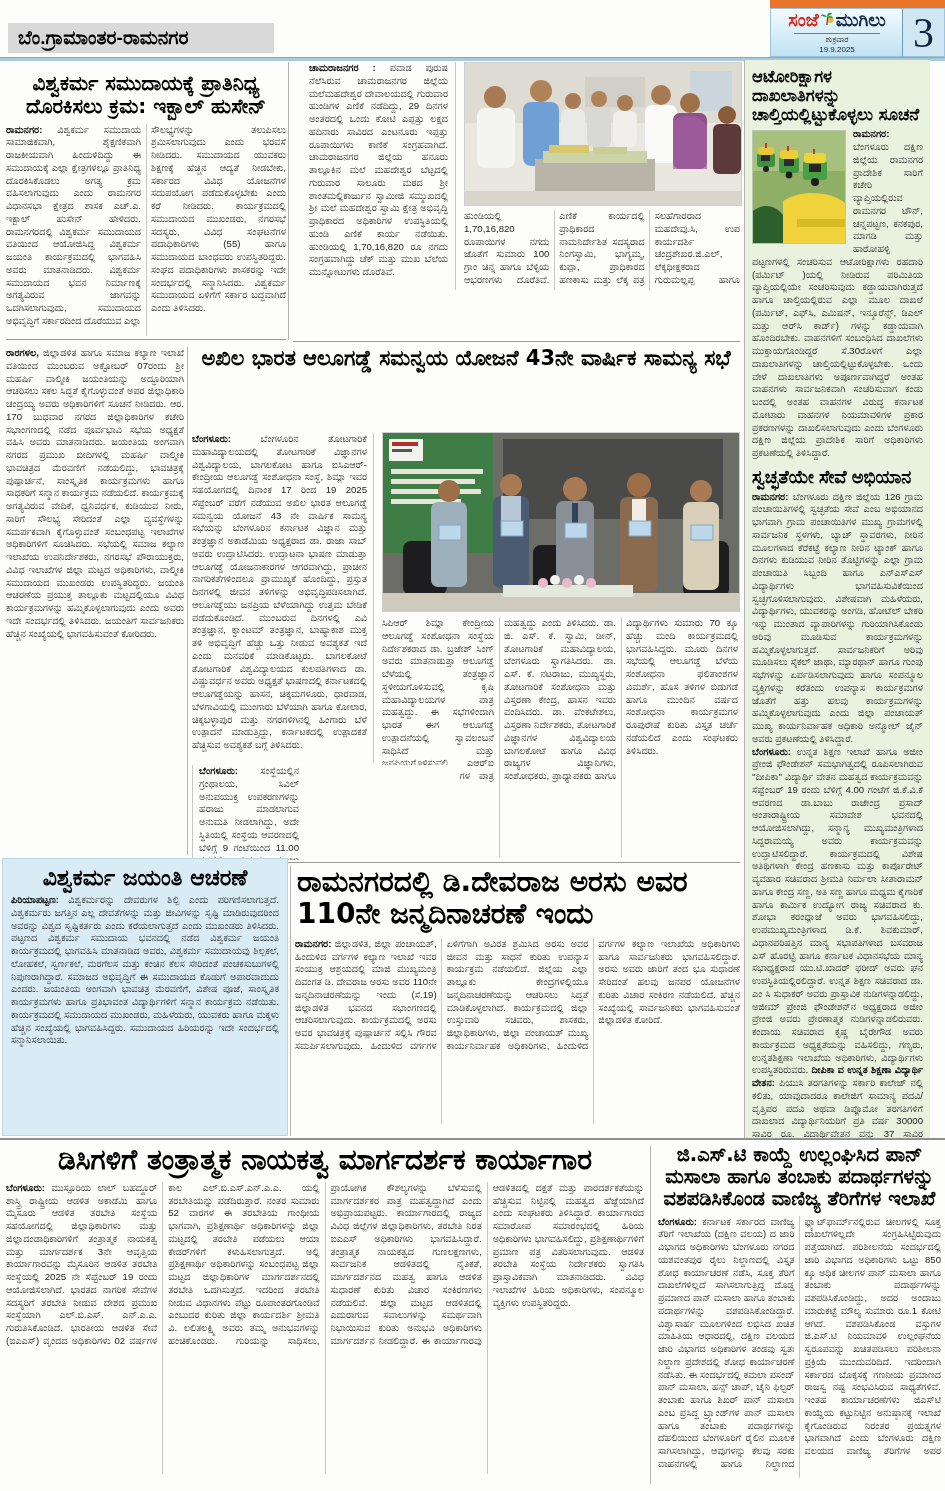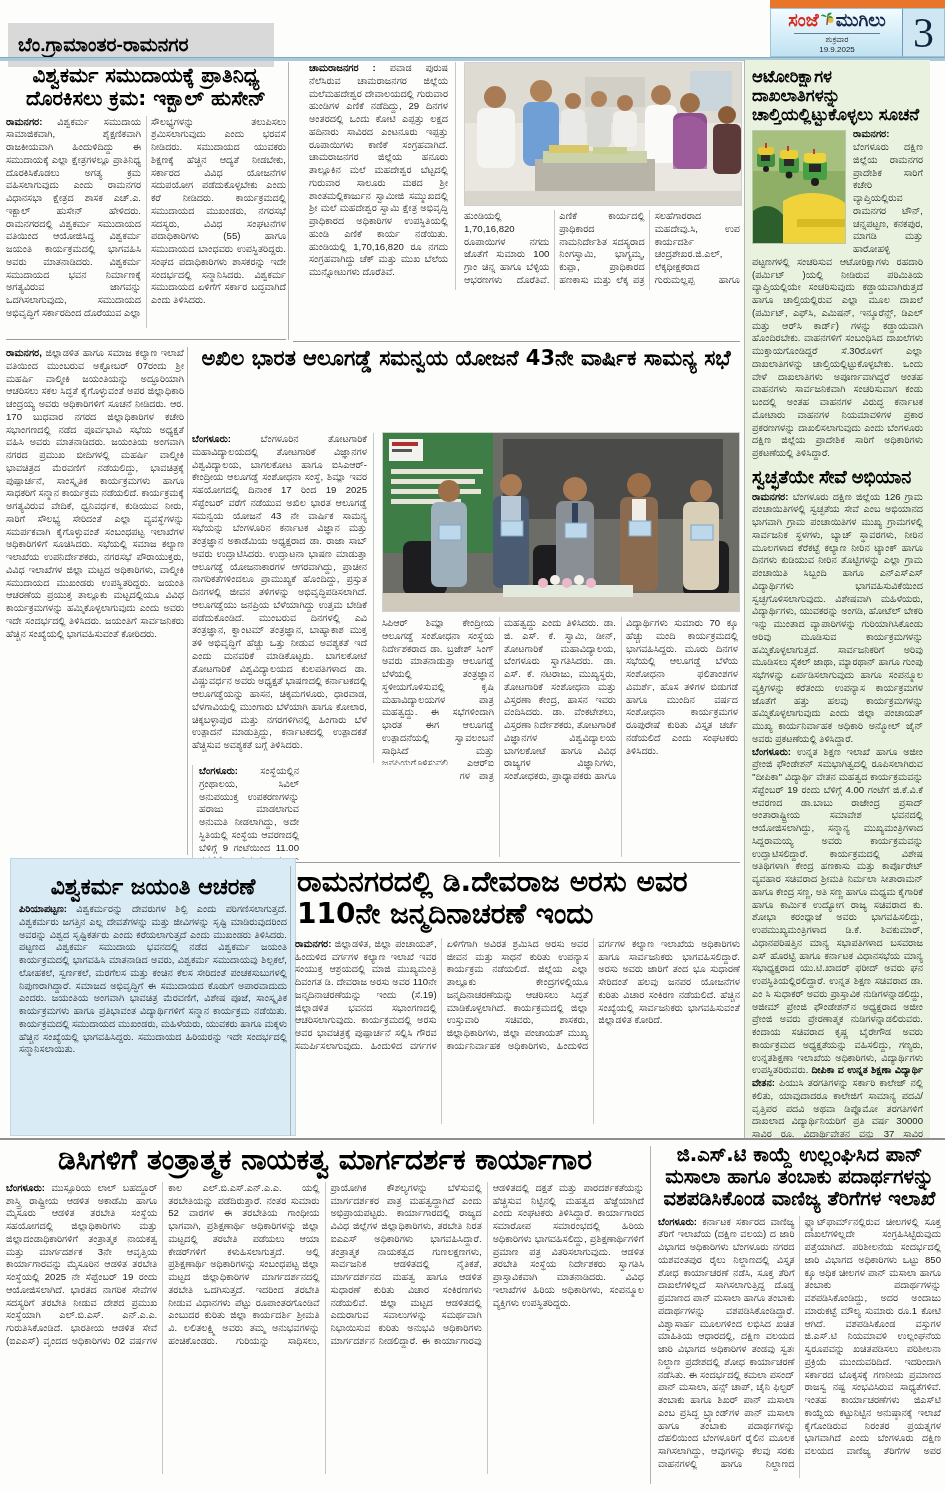--- a/index.html
+++ b/index.html
@@ -24,29 +24,29 @@
   .logo-line1{display:flex;align-items:flex-end;gap:2px;font-weight:bold;font-size:18px;}
   .logo-sub{border-top:1px solid #5f8196;margin-top:2px;padding-top:1px;text-align:center;
             font-size:8px;line-height:1.25;color:#222;width:86px;}
   .pagenum-box{background:#cfe7f3;border:1px solid #9cc4d8;border-left:1px solid #6f9cb4;
                display:flex;align-items:center;justify-content:center;
                font-family:"Liberation Serif",serif;font-size:42px;color:#10233f;}
   .sidebar{background:#e9f2df;border-left:1px solid #b3b3b3;padding:8px 7px;box-sizing:border-box;overflow:hidden;}
   .sidebar .hl{text-align:left;}
   .subhead{font-weight:bold;font-size:18px;line-height:1.15;color:#000;margin:7px 0 3px 0;
            font-family:Liberation Sans, sans-serif;}
-  .bluebox{background:#d9ecf6;border:1px solid #bcd6e4;box-sizing:border-box;padding:15px 8px;overflow:hidden;margin-left:8px;}
+  .bluebox{background:#d9ecf6;border:1px solid #bcd6e4;box-sizing:border-box;padding:6px 8px;overflow:hidden;}
   .dotted-end{border-bottom:2px dotted #666;}
 </style>
 </head>
 <body>
 
 <div class="page">
 
-  <div class="abs region-box" style="left:8px;top:23px;width:246px;height:44px;">
+  <div class="abs region-box" style="left:8px;top:23px;width:246px;height:30px;">
     <span>ಬೆಂ.ಗ್ರಾಮಾಂತರ-ರಾಮನಗರ</span>
   </div>
 
   <div class="abs" style="left:770px;top:0;width:175px;height:8px;background:#e8752a;"></div>
 
   <div class="abs logo-box" style="left:770px;top:8px;width:132px;height:47px;">
     <div class="logo-line1">
       <span style="color:#d62b1f;">ಸಂಜೆ</span>
       <span>
         <svg width="13" height="15" viewBox="0 0 13 15">
@@ -107,21 +107,21 @@
       <span>ಬೆಂಗಳೂರು ದಕ್ಷಿಣ ಜಿಲ್ಲೆಯ 126 ಗ್ರಾಮ ಪಂಚಾಯಿತಿಗಳಲ್ಲಿ ಸ್ವಚ್ಛತೆಯ ಸೇವೆ ಎಂಬ ಅಭಿಯಾನದ ಭಾಗವಾಗಿ ಗ್ರಾಮ ಪಂಚಾಯಿತಿಗಳ ಮುಖ್ಯ ಗ್ರಾಮಗಳಲ್ಲಿ ಸಾರ್ವಜನಿಕ ಸ್ಥಳಗಳು, ಬ್ಯಾಚ್ ಸ್ಥಾವರಗಳು, ನೀರಿನ ಮೂಲಗಳಾದ ಕೆರೆಕಟ್ಟೆ ಕಲ್ಯಾಣ ನೀರಿನ ಟ್ಯಾಂಕ್ ಹಾಗೂ ದಿನಗಳು ಕುಡಿಯುವ ನೀರಿನ ತೊಟ್ಟಿಗಳನ್ನು ಎಲ್ಲಾ ಗ್ರಾಮ ಪಂಚಾಯಿತಿ ಸಿಬ್ಬಂದಿ ಹಾಗೂ ಎನ್‌ಎಸ್‌ಎಸ್ ವಿದ್ಯಾರ್ಥಿಗಳು ಭಾಗವಹಿಸುವಿಕೆಯಿಂದ ಸ್ವಚ್ಛಗೊಳಿಸಲಾಗುವುದು. ವಿಶೇಷವಾಗಿ ಮಹಿಳೆಯರು, ವಿದ್ಯಾರ್ಥಿಗಳು, ಯುವಕರನ್ನು ಅಂಗಡಿ, ಹೋಟೆಲ್ ಬೇಕರಿ ಇನ್ನು ಮುಂತಾದ ವ್ಯಾಪಾರಿಗಳನ್ನು ಗುರಿಯಾಗಿಸಿಕೊಂಡು ಅರಿವು ಮೂಡಿಸುವ ಕಾರ್ಯಕ್ರಮಗಳನ್ನು ಹಮ್ಮಿಕೊಳ್ಳಲಾಗುತ್ತದೆ. ಸಾರ್ವಜನಿಕರಿಗೆ ಅರಿವು ಮೂಡಿಸಲು ಸೈಕಲ್ ಜಾಥಾ, ಮ್ಯಾರಥಾನ್ ಹಾಗೂ ಗುಂಪು ಸಭೆಗಳನ್ನು ಏರ್ಪಡಿಸಲಾಗುವುದು ಹಾಗೂ ಸಂಪನ್ಮೂಲ ವ್ಯಕ್ತಿಗಳನ್ನು ಕರೆತಂದು ಉಪನ್ಯಾಸ ಕಾರ್ಯಕ್ರಮಗಳ ಜೊತೆಗೆ ಹತ್ತು ಹಲವು ಕಾರ್ಯಕ್ರಮಗಳನ್ನು ಹಮ್ಮಿಕೊಳ್ಳಲಾಗುವುದು ಎಂದು ಜಿಲ್ಲಾ ಪಂಚಾಯತ್ ಮುಖ್ಯ ಕಾರ್ಯನಿರ್ವಾಹಕ ಅಧಿಕಾರಿ ಅನ್ಮೋಲ್ ಜೈನ್ ಅವರು ಪ್ರಕಟಣೆಯಲ್ಲಿ ತಿಳಿಸಿದ್ದಾರೆ.</span>
     </div>
     <div class="bt dotted-end" style="padding-bottom:4px;">
       <span class="dl">ಬೆಂಗಳೂರು:</span>
       <span>ಉನ್ನತ ಶಿಕ್ಷಣ ಇಲಾಖೆ ಹಾಗೂ ಅಜೀಂ ಪ್ರೇಂಜಿ ಫೌಂಡೇಶನ್ ಸಮಭಾಗಿತ್ವದಲ್ಲಿ ರೂಪಿಸಲಾಗಿರುವ ''ದೀಪಿಕಾ'' ವಿದ್ಯಾರ್ಥಿ ವೇತನ ಮಹತ್ವದ ಕಾರ್ಯಕ್ರಮವನ್ನು ಸೆಪ್ಟೆಂಬರ್ 19 ರಂದು ಬೆಳಿಗ್ಗೆ 4.00 ಗಂಟೆಗೆ ಜಿ.ಕೆ.ವಿ.ಕೆ ಆವರಣದ ಡಾ.ಬಾಬು ರಾಜೇಂದ್ರ ಪ್ರಸಾದ್ ಅಂತಾರಾಷ್ಟ್ರೀಯ ಸಮಾವೇಶ ಭವನದಲ್ಲಿ ಆಯೋಜಿಸಲಾಗಿದ್ದು, ಸನ್ಮಾನ್ಯ ಮುಖ್ಯಮಂತ್ರಿಗಳಾದ ಸಿದ್ದರಾಮಯ್ಯ ಅವರು ಕಾರ್ಯಕ್ರಮವನ್ನು ಉದ್ಘಾಟಿಸಲಿದ್ದಾರೆ. ಕಾರ್ಯಕ್ರಮದಲ್ಲಿ ವಿಶೇಷ ಅತಿಥಿಗಳಾಗಿ ಕೇಂದ್ರ ಹಣಕಾಸು ಮತ್ತು ಕಾರ್ಪೊರೇಟ್ ವ್ಯವಹಾರ ಸಚಿವರಾದ ಶ್ರೀಮತಿ ನಿರ್ಮಲಾ ಸೀತಾರಾಮನ್ ಹಾಗೂ ಕೇಂದ್ರ ಸಣ್ಣ, ಅತಿ ಸಣ್ಣ ಹಾಗೂ ಮಧ್ಯಮ ಕೈಗಾರಿಕೆ ಹಾಗೂ ಕಾರ್ಮಿಕ ಉದ್ಯೋಗ ರಾಜ್ಯ ಸಚಿವರಾದ ಕು. ಶೋಭಾ ಕರಂದ್ಲಾಜೆ ಅವರು ಭಾಗವಹಿಸಲಿದ್ದು, ಉಪಮುಖ್ಯಮಂತ್ರಿಗಳಾದ ಡಿ.ಕೆ. ಶಿವಕುಮಾರ್, ವಿಧಾನಪರಿಷತ್ತಿನ ಮಾನ್ಯ ಸಭಾಪತಿಗಳಾದ ಬಸವರಾಜ ಎಸ್ ಹೊರಟ್ಟಿ ಹಾಗೂ ಕರ್ನಾಟಕ ವಿಧಾನಸಭೆಯ ಮಾನ್ಯ ಸಭಾಧ್ಯಕ್ಷರಾದ ಯು.ಟಿ.ಖಾದರ್ ಫರೀದ್ ಅವರು ಘನ ಉಪಸ್ಥಿತಿಯಲ್ಲಿರಲಿದ್ದಾರೆ. ಉನ್ನತ ಶಿಕ್ಷಣ ಸಚಿವರಾದ ಡಾ. ಎಂ ಸಿ ಸುಧಾಕರ್ ಅವರು ಪ್ರಾಸ್ತಾವಿಕ ನುಡಿಗಳನ್ನಾಡಲಿದ್ದು, ಅಜೀಮ್ ಪ್ರೇಂಜಿ ಫೌಂಡೇಶನ್‌ನ ಅಧ್ಯಕ್ಷರಾದ ಅಜೀಂ ಪ್ರೇಂಜಿ ಅವರು ಪ್ರೇರಣಾತ್ಮಕ ನುಡಿಗಳನ್ನಾಡಲಿರುವರು. ಕಂದಾಯ ಸಚಿವರಾದ ಕೃಷ್ಣ ಬೈರೇಗೌಡ ಅವರು ಕಾರ್ಯಕ್ರಮದ ಅಧ್ಯಕ್ಷತೆಯನ್ನು ವಹಿಸಲಿದ್ದು, ಗಣ್ಯರು, ಉನ್ನತಶಿಕ್ಷಣಾ ಇಲಾಖೆಯ ಅಧಿಕಾರಿಗಳು, ವಿದ್ಯಾರ್ಥಿಗಳು ಉಪಸ್ಥಿತರಿರುವರು.</span>
       <span class="dl">ದೀಪಿಕಾ ವ ಉನ್ನತ ಶಿಕ್ಷಣಾ ವಿದ್ಯಾರ್ಥಿ ವೇತನ:</span>
       <span>ಪಿಯುಸಿ ತರಗತಿಗಳನ್ನು ಸರ್ಕಾರಿ ಕಾಲೇಜ್ ನಲ್ಲಿ ಕಲಿತು, ಯಾವುದಾದರೂ ಕಾಲೇಜಿಗೆ ಸಾಮಾನ್ಯ ಪದವಿ/ ವೃತ್ತಿಪರ ಪದವಿ ಅಥವಾ ಡಿಪ್ಲೊಮೋ ತರಗತಿಗಳಿಗೆ ದಾಖಲಾದ ವಿದ್ಯಾರ್ಥಿನಿಯರಿಗೆ ಪ್ರತಿ ವರ್ಷ 30000 ಸಾವಿರ ರೂ. ವಿದಾರ್ಥಿವೇತನ ವನ್ನು 37 ಸಾವಿರ ವಿದ್ಯಾರ್ಥಿನಿಗಳಿಗೆ ನೀಡಲಾಗುತ್ತದೆ. 2025-26 ನೇ ಸಾಲಿನಿಂದ ಈ ವಿದ್ಯಾರ್ಥಿ ವೇತನ ಅನುಷ್ಠಾನಗೊಳ್ಳಲಿದೆ. 37000 ಸಾವಿರಕ್ಕೂ ಹೆಚ್ಚು ವಿದ್ಯಾರ್ಥಿನಿಯರು ದಾಖಲಾದಲ್ಲಿ ಸರ್ಕಾರದ ವತಿಯಿಂದ ವಿದ್ಯಾರ್ಥಿ ವೇತನ ನೀಡಲಾಗುತ್ತದೆ. ಈ ಯೋಜನೆಯಡಿ ಸುಮಾರು 2 ಸಾವಿರ ವಿದ್ಯಾರ್ಥಿನಿಯರು ''ದೀಪಿಕಾ ವಿದ್ಯಾರ್ಥಿ ವೇತನ'' ಪಡೆಯಲಿರುವರು.</span>
     </div>
   </div>
 
-  <div class="abs" style="left:6px;top:64px;width:280px;height:272px;">
+  <div class="abs" style="left:6px;top:72px;width:280px;height:272px;">
     <div class="hl" style="font-size:20px;margin-bottom:6px;">ವಿಶ್ವಕರ್ಮ ಸಮುದಾಯಕ್ಕೆ ಪ್ರಾತಿನಿಧ್ಯ ದೊರಕಿಸಲು ಕ್ರಮ: ಇಕ್ಬಾಲ್ ಹುಸೇನ್</div>
     <div style="height:212px;">
       <div class="bt c2">
         <span class="dl">ರಾಮನಗರ:</span>
         <span>ವಿಶ್ವಕರ್ಮ ಸಮುದಾಯ ಸಾಮಾಜಿಕವಾಗಿ, ಶೈಕ್ಷಣಿಕವಾಗಿ ರಾಜಕೀಯವಾಗಿ ಹಿಂದುಳಿದಿದ್ದು ಈ ಸಮುದಾಯಕ್ಕೆ ಎಲ್ಲಾ ಕ್ಷೇತ್ರಗಳಲ್ಲೂ ಪ್ರಾತಿನಿಧ್ಯ ದೊರಕಿಸಿಕೊಡಲು ಅಗತ್ಯ ಕ್ರಮ ವಹಿಸಲಾಗುವುದು ಎಂದು ರಾಮನಗರ ವಿಧಾನಸಭಾ ಕ್ಷೇತ್ರದ ಶಾಸಕ ಎಚ್.ಎ. ಇಕ್ಬಾಲ್ ಹುಸೇನ್ ಹೇಳಿದರು. ರಾಮನಗರದಲ್ಲಿ ವಿಶ್ವಕರ್ಮ ಸಮುದಾಯದ ವತಿಯಿಂದ ಆಯೋಜಿಸಿದ್ದ ವಿಶ್ವಕರ್ಮ ಜಯಂತಿ ಕಾರ್ಯಕ್ರಮದಲ್ಲಿ ಭಾಗವಹಿಸಿ ಅವರು ಮಾತನಾಡಿದರು. ವಿಶ್ವಕರ್ಮ ಸಮುದಾಯದ ಭವನ ನಿರ್ಮಾಣಕ್ಕೆ ಅಗತ್ಯವಿರುವ ಜಾಗವನ್ನು ಒದಗಿಸಲಾಗುವುದು, ಸಮುದಾಯದ ಅಭಿವೃದ್ಧಿಗೆ ಸರ್ಕಾರದಿಂದ ದೊರೆಯುವ ಎಲ್ಲಾ ಸೌಲಭ್ಯಗಳನ್ನು ತಲುಪಿಸಲು ಶ್ರಮಿಸಲಾಗುವುದು ಎಂದು ಭರವಸೆ ನೀಡಿದರು. ಸಮುದಾಯದ ಯುವಕರು ಶಿಕ್ಷಣಕ್ಕೆ ಹೆಚ್ಚಿನ ಆದ್ಯತೆ ನೀಡಬೇಕು, ಸರ್ಕಾರದ ವಿವಿಧ ಯೋಜನೆಗಳ ಸದುಪಯೋಗ ಪಡೆದುಕೊಳ್ಳಬೇಕು ಎಂದು ಕರೆ ನೀಡಿದರು. ಕಾರ್ಯಕ್ರಮದಲ್ಲಿ ಸಮುದಾಯದ ಮುಖಂಡರು, ನಗರಸಭೆ ಸದಸ್ಯರು, ವಿವಿಧ ಸಂಘಟನೆಗಳ ಪದಾಧಿಕಾರಿಗಳು (55) ಹಾಗೂ ಸಮುದಾಯದ ಬಾಂಧವರು ಉಪಸ್ಥಿತರಿದ್ದರು. ಸಂಘದ ಪದಾಧಿಕಾರಿಗಳು ಶಾಸಕರನ್ನು ಇದೇ ಸಂದರ್ಭದಲ್ಲಿ ಸನ್ಮಾನಿಸಿದರು. ವಿಶ್ವಕರ್ಮ ಸಮುದಾಯದ ಏಳಿಗೆಗೆ ಸರ್ಕಾರ ಬದ್ಧವಾಗಿದೆ ಎಂದು ತಿಳಿಸಿದರು.</span>
       </div>
     </div>
   </div>
   <div class="vrule" style="left:288px;top:62px;height:278px;"></div>
 
@@ -166,21 +166,21 @@
           <span>ಹುಂಡಿಯಲ್ಲಿ 1,70,16,820 ರೂಪಾಯಿಗಳ ನಗದು ಜೊತೆಗೆ ಸುಮಾರು 100 ಗ್ರಾಂ ಚಿನ್ನ ಹಾಗೂ ಬೆಳ್ಳಿಯ ಆಭರಣಗಳು ದೊರೆತಿವೆ. ಎಣಿಕೆ ಕಾರ್ಯದಲ್ಲಿ ಪ್ರಾಧಿಕಾರದ ನಾಮನಿರ್ದೇಶಿತ ಸದಸ್ಯರಾದ ನಿಂಗಸ್ವಾಮಿ, ಭಾಗ್ಯಮ್ಮ, ಕುಪ್ಪಾ, ಪ್ರಾಧಿಕಾರದ ಹಣಕಾಸು ಮತ್ತು ಲೆಕ್ಕ ಪತ್ರ ಸಲಹೆಗಾರರಾದ ಮಹದೇವು.ಸಿ, ಉಪ ಕಾರ್ಯದರ್ಶಿ ಚಂದ್ರಶೇಖರ.ಜಿ.ಎಲ್, ಲೆಕ್ಕಧೀಕ್ಷಕರಾದ ಗುರುಮಲ್ಲಪ್ಪ ಹಾಗೂ ಚಾಮರಾಜನಗರ ಜಿಲ್ಲಾಡಳಿತ ಕಚೇರಿಯ, ಸಂಗೀತ, ಪ್ರ.ದ.ಸ ಹಾಗೂ ಪ್ರಾಧಿಕಾರದ ಸಿಬ್ಬಂದಿಗಳು, ಪೊಲೀಸ್ ಅಧಿಕಾರಿಗಳು ಮತ್ತು ಸಿಬ್ಬಂದಿಗಳು ಹಾಗೂ ಕೊಳ್ಳೇಗಾಲದ ಬ್ಯಾಂಕ್ ಆಫ್ ಬರೋಡ ಮುಖ್ಯ ವ್ಯವಸ್ಥಾಪಕರು, ಸಿಬ್ಬಂದಿಗಳು ಹಾಜರಿದ್ದರು.</span>
         </div>
       </div>
     </div>
   </div>
   <div class="hrule" style="left:293px;top:341px;width:447px;"></div>
   <div class="hrule" style="left:6px;top:339px;width:280px;"></div>
 
   <div class="abs" style="left:6px;top:347px;width:178px;height:505px;">
     <div class="bt" style="height:430px;">
-      <span class="dl">ರಾಮನಗರ,</span>
+      <span class="dl">ರಾರಗಳಲ,</span>
       <span>ಜಿಲ್ಲಾಡಳಿತ ಹಾಗೂ ಸಮಾಜ ಕಲ್ಯಾಣ ಇಲಾಖೆ ವತಿಯಿಂದ ಮುಂಬರುವ ಅಕ್ಟೋಬರ್ 07ರಂದು ಶ್ರೀ ಮಹರ್ಷಿ ವಾಲ್ಮೀಕಿ ಜಯಂತಿಯನ್ನು ಅದ್ಧೂರಿಯಾಗಿ ಆಚರಿಸಲು ಸಕಲ ಸಿದ್ಧತೆ ಕೈಗೊಳ್ಳುವಂತೆ ಅಪರ ಜಿಲ್ಲಾಧಿಕಾರಿ ಚಂದ್ರಯ್ಯ ಅವರು ಅಧಿಕಾರಿಗಳಿಗೆ ಸೂಚನೆ ನೀಡಿದರು. ಆರ. 170 ಬುಧವಾರ ನಗರದ ಜಿಲ್ಲಾಧಿಕಾರಿಗಳ ಕಚೇರಿ ಸಭಾಂಗಣದಲ್ಲಿ ನಡೆದ ಪೂರ್ವಭಾವಿ ಸಭೆಯ ಅಧ್ಯಕ್ಷತೆ ವಹಿಸಿ ಅವರು ಮಾತನಾಡಿದರು. ಜಯಂತಿಯ ಅಂಗವಾಗಿ ನಗರದ ಪ್ರಮುಖ ಬೀದಿಗಳಲ್ಲಿ ಮಹರ್ಷಿ ವಾಲ್ಮೀಕಿ ಭಾವಚಿತ್ರದ ಮೆರವಣಿಗೆ ನಡೆಯಲಿದ್ದು, ಭಾವಚಿತ್ರಕ್ಕೆ ಪುಷ್ಪಾರ್ಚನೆ, ಸಾಂಸ್ಕೃತಿಕ ಕಾರ್ಯಕ್ರಮಗಳು ಹಾಗೂ ಸಾಧಕರಿಗೆ ಸನ್ಮಾನ ಕಾರ್ಯಕ್ರಮ ನಡೆಯಲಿದೆ. ಕಾರ್ಯಕ್ರಮಕ್ಕೆ ಅಗತ್ಯವಿರುವ ವೇದಿಕೆ, ಧ್ವನಿವರ್ಧಕ, ಕುಡಿಯುವ ನೀರು, ಸಾರಿಗೆ ಸೌಲಭ್ಯ ಸೇರಿದಂತೆ ಎಲ್ಲಾ ವ್ಯವಸ್ಥೆಗಳನ್ನು ಸಮರ್ಪಕವಾಗಿ ಕೈಗೊಳ್ಳುವಂತೆ ಸಂಬಂಧಪಟ್ಟ ಇಲಾಖೆಗಳ ಅಧಿಕಾರಿಗಳಿಗೆ ಸೂಚಿಸಿದರು. ಸಭೆಯಲ್ಲಿ ಸಮಾಜ ಕಲ್ಯಾಣ ಇಲಾಖೆಯ ಉಪನಿರ್ದೇಶಕರು, ನಗರಸಭೆ ಪೌರಾಯುಕ್ತರು, ವಿವಿಧ ಇಲಾಖೆಗಳ ಜಿಲ್ಲಾ ಮಟ್ಟದ ಅಧಿಕಾರಿಗಳು, ವಾಲ್ಮೀಕಿ ಸಮುದಾಯದ ಮುಖಂಡರು ಉಪಸ್ಥಿತರಿದ್ದರು. ಜಯಂತಿ ಆಚರಣೆಯ ಪ್ರಯುಕ್ತ ತಾಲ್ಲೂಕು ಮಟ್ಟದಲ್ಲಿಯೂ ವಿವಿಧ ಕಾರ್ಯಕ್ರಮಗಳನ್ನು ಹಮ್ಮಿಕೊಳ್ಳಲಾಗುವುದು ಎಂದು ಅವರು ಇದೇ ಸಂದರ್ಭದಲ್ಲಿ ತಿಳಿಸಿದರು. ಜಯಂತಿಗೆ ಸಾರ್ವಜನಿಕರು ಹೆಚ್ಚಿನ ಸಂಖ್ಯೆಯಲ್ಲಿ ಭಾಗವಹಿಸುವಂತೆ ಕೋರಿದರು.</span>
     </div>
   </div>
   <div class="vrule" style="left:187px;top:347px;height:508px;"></div>
 
   <div class="abs" style="left:192px;top:345px;width:548px;height:515px;">
     <div class="hl" style="font-size:21px;margin:2px 6px 8px 6px;">ಅಖಿಲ ಭಾರತ ಆಲೂಗಡ್ಡೆ ಸಮನ್ವಯ ಯೋಜನೆ 43ನೇ ವಾರ್ಷಿಕ ಸಾಮನ್ಯ ಸಭೆ</div>
     <div class="abs bt" style="left:0;top:88px;width:182px;height:330px;border-right:1px solid #c7c7c7;padding-right:6px;box-sizing:border-box;">
       <span class="dl">ಬೆಂಗಳೂರು:</span>
       <span>ಬೆಂಗಳೂರಿನ ತೋಟಗಾರಿಕೆ ಮಹಾವಿದ್ಯಾಲಯದಲ್ಲಿ ತೋಟಗಾರಿಕೆ ವಿಜ್ಞಾನಗಳ ವಿಶ್ವವಿದ್ಯಾಲಯ, ಬಾಗಲಕೋಟ ಹಾಗೂ ಐಸಿಎಆರ್-ಕೇಂದ್ರೀಯ ಆಲೂಗಡ್ಡೆ ಸಂಶೋಧನಾ ಸಂಸ್ಥೆ, ಶಿಮ್ಲಾ ಇವರ ಸಹಯೋಗದಲ್ಲಿ ದಿನಾಂಕ 17 ರಿಂದ 19 2025 ಸೆಪ್ಟೆಂಬರ್ ವರೆಗೆ ನಡೆಯುವ ಅಖಿಲ ಭಾರತ ಆಲೂಗಡ್ಡೆ ಸಮನ್ವಯ ಯೋಜನೆ 43 ನೇ ವಾರ್ಷಿಕ ಸಾಮನ್ಯ ಸಭೆಯನ್ನು ಬೆಂಗಳೂರಿನ ಕರ್ನಾಟಕ ವಿಜ್ಞಾನ ಮತ್ತು ತಂತ್ರಜ್ಞಾನ ಅಕಾಡೆಮಿಯ ಅಧ್ಯಕ್ಷರಾದ ಡಾ. ರಾಜಾ ಸಾಬ್ ಅವರು ಉದ್ಘಾಟಿಸಿದರು. ಉದ್ಘಾಟನಾ ಭಾಷಣ ಮಾಡುತ್ತಾ ಆಲೂಗಡ್ಡೆ ಯೋಜನಾಕಾರಗಳ ಆಗರವಾಗಿದ್ದು, ಪ್ರಾಚೀನ ನಾಗರಿಕತೆಗಳಿಂದಲೂ ಪ್ರಾಮುಖ್ಯಕೆ ಹೊಂದಿದ್ದು, ಪ್ರಸ್ತುತ ದಿನಗಳಲ್ಲಿ ಜೀವನ ತಳಿಗಳನ್ನು ಅಭಿವೃದ್ಧಿಪಡಿಸಲಾಗಿದೆ. ಆಲೂಗಡ್ಡೆಯು ಜನಪ್ರಿಯ ಬೆಳೆಯಾಗಿದ್ದು ಉತ್ತಮ ಬೇಡಿಕೆ ಪಡೆದುಕೊಂಡಿದೆ. ಮುಂಬರುವ ದಿನಗಳಲ್ಲಿ ಎವಿ ತಂತ್ರಜ್ಞಾನ, ಕ್ವಾಂಟಮ್ ತಂತ್ರಜ್ಞಾನ, ಬಾಹ್ಯಾಕಾಶ ಮುಕ್ತ ತಳಿ ಅಭಿವೃದ್ಧಿಗೆ ಹೆಚ್ಚು ಒತ್ತು ನೀಡುವ ಅವಶ್ಯಕತೆ ಇದೆ ಎಂದು ಮನವರಿಕೆ ಮಾಡಿಕೊಟ್ಟರು. ಬಾಗಲಕೋಟೆ ತೋಟಗಾರಿಕೆ ವಿಶ್ವವಿದ್ಯಾಲಯದ ಕುಲಪತಿಗಳಾದ ಡಾ. ವಿಷ್ಣುವರ್ಧನ ಅವರು ಅಧ್ಯಕ್ಷತೆ ಭಾಷಣದಲ್ಲಿ ಕರ್ನಾಟಕದಲ್ಲಿ ಆಲೂಗಡ್ಡೆಯನ್ನು ಹಾಸನ, ಚಿಕ್ಕಮಗಳೂರು, ಧಾರವಾಡ, ಬೆಳಗಾವಿಯಲ್ಲಿ ಮುಂಗಾರು ಬೆಳೆಯಾಗಿ ಹಾಗೂ ಕೋಲಾರ, ಚಿಕ್ಕಬಳ್ಳಾಪುರ ಮತ್ತು ನಗರಗಳಿಗಿನಲ್ಲಿ ಹಿಂಗಾರು ಬೆಳೆ ಉತ್ಪಾದನೆ ಮಾಡುತ್ತಿದ್ದು, ಕರ್ನಾಟಕದಲ್ಲಿ ಉತ್ಪಾದಕತೆ ಹೆಚ್ಚಿಸುವ ಅವಶ್ಯಕತೆ ಬಗ್ಗೆ ತಿಳಿಸಿದರು.</span>

